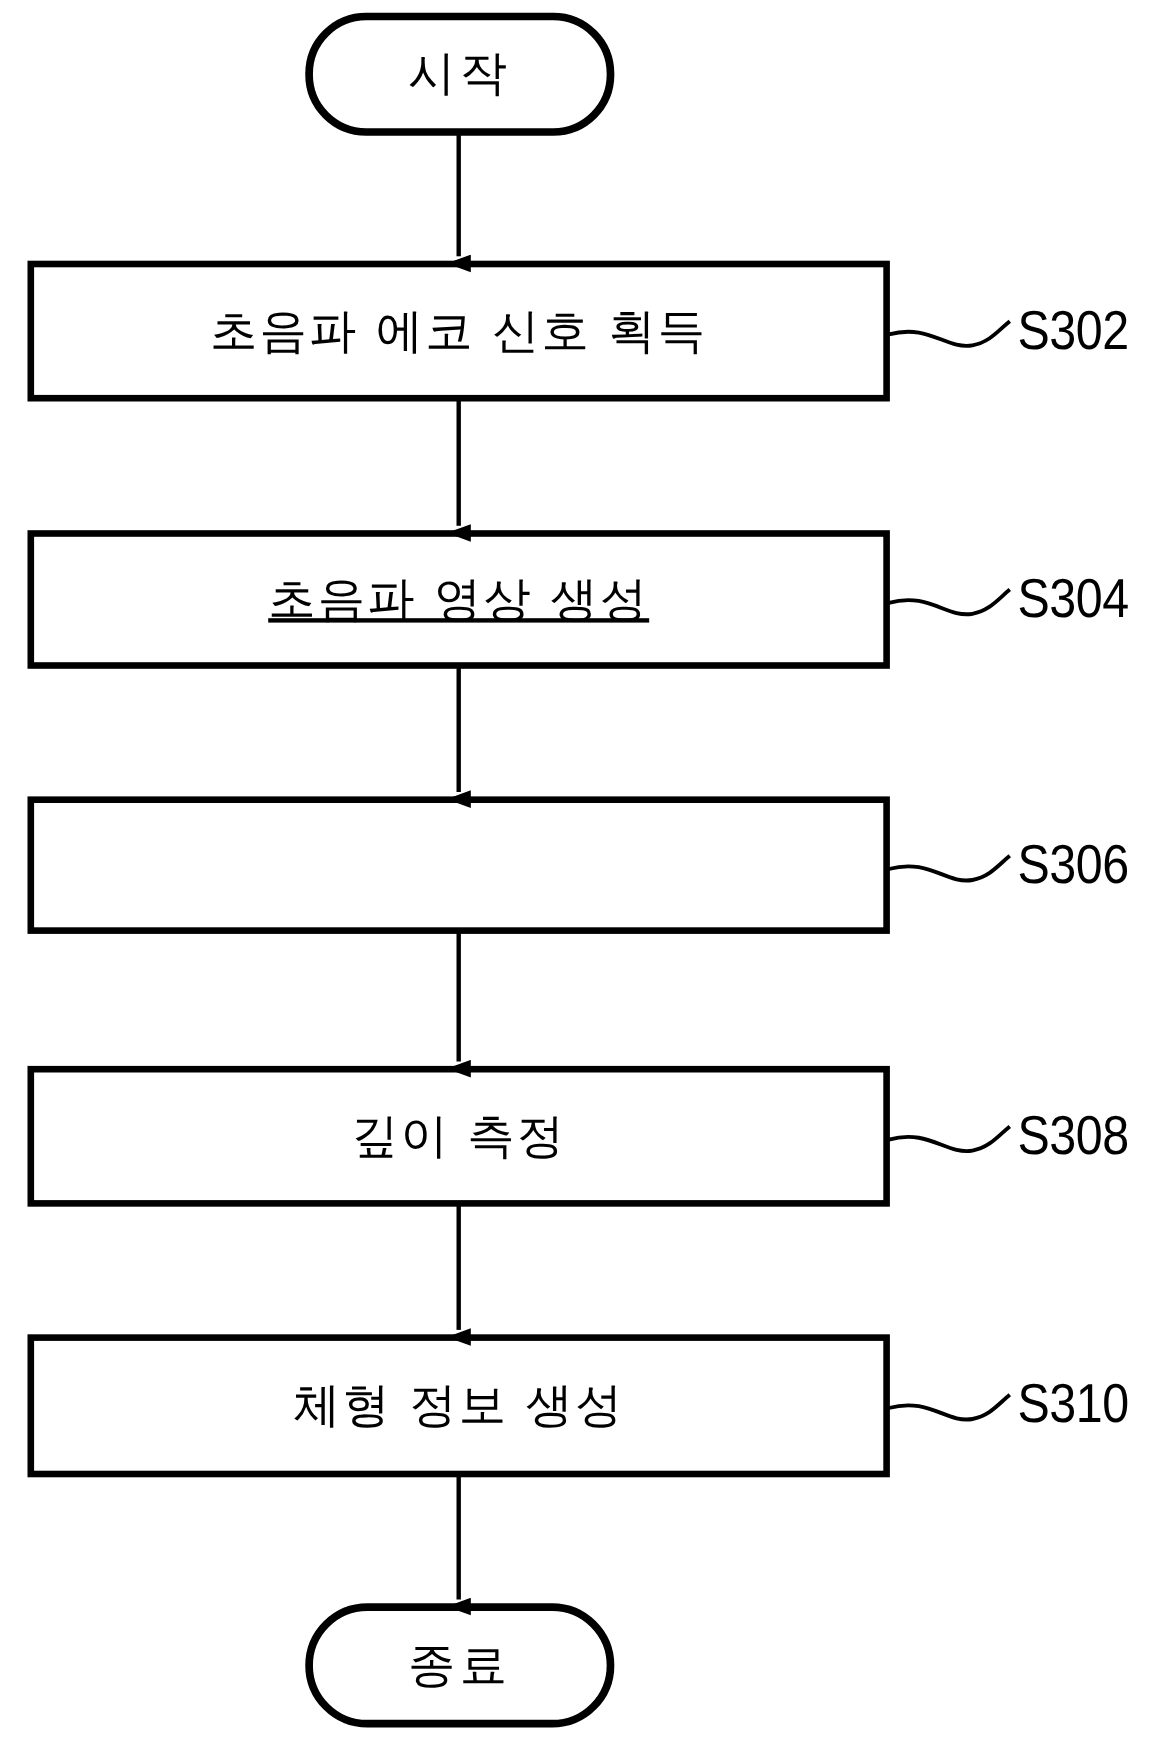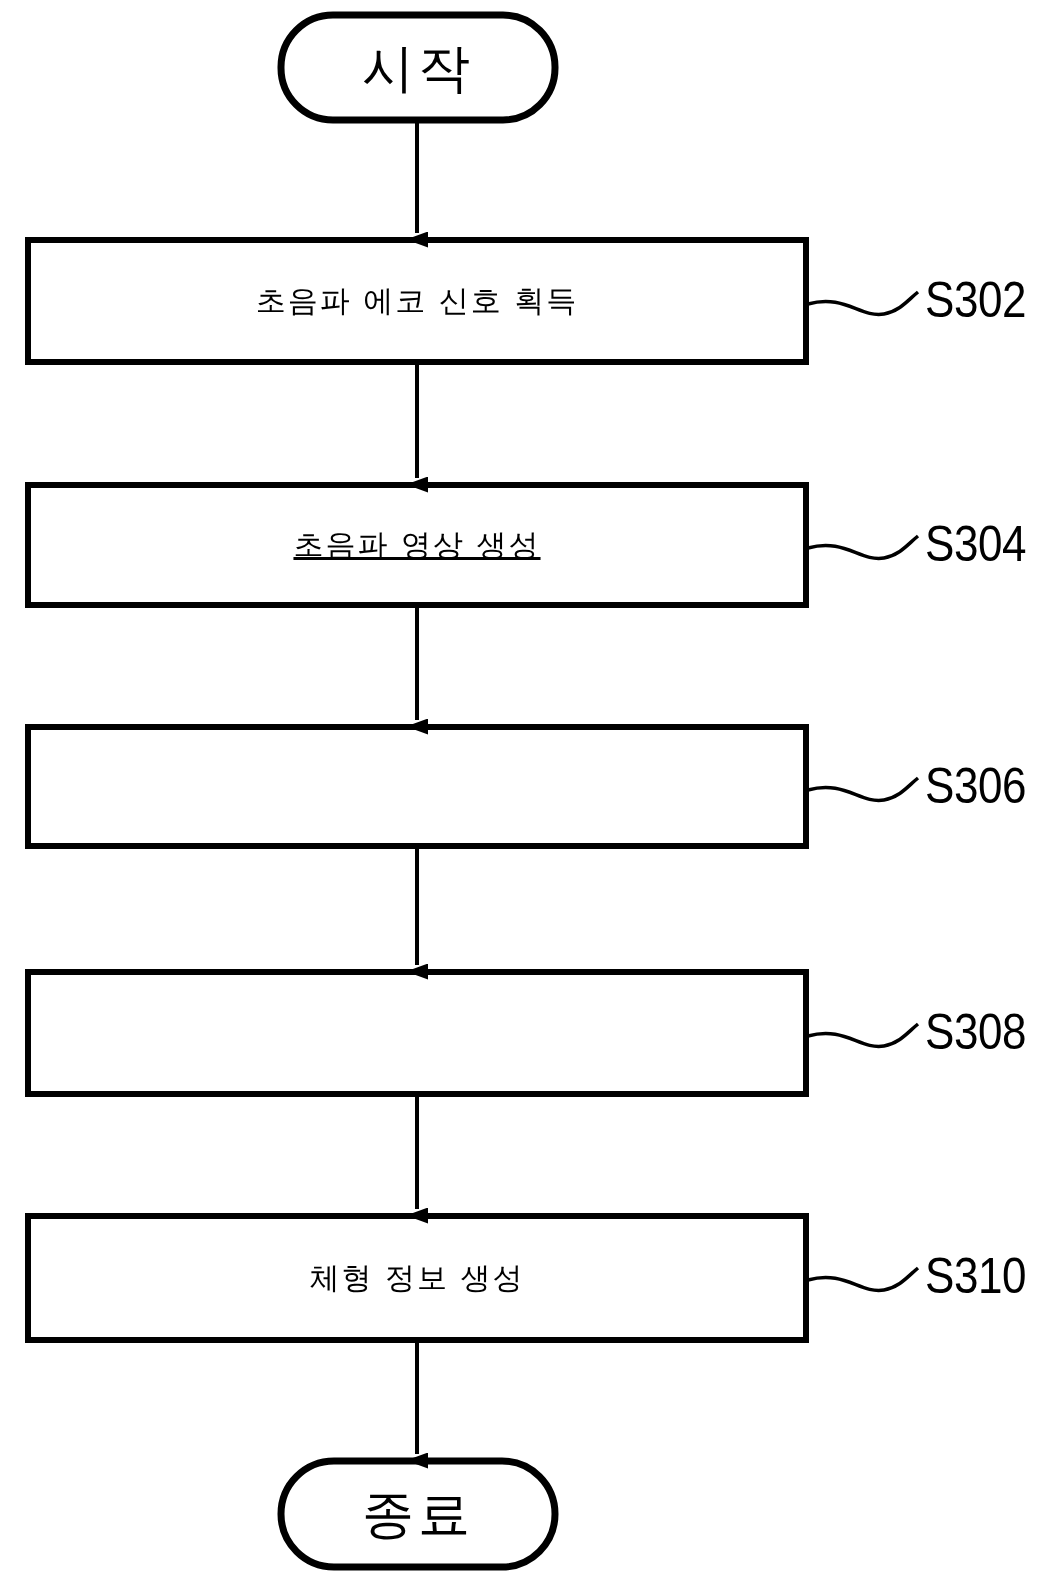--- a/index.html
+++ b/index.html
@@ -24,29 +24,29 @@
     width: 1045px;
     height: 1588px;
   }
   .node-text {
     position: absolute;
     display: flex;
     align-items: center;
     justify-content: center;
     color: #000000;
     font-family: "DejaVu Sans", "Liberation Sans", sans-serif;
-    font-size: 30px;
+    font-size: 43px;
     font-weight: 400;
     letter-spacing: 2px;
     white-space: nowrap;
     text-align: center;
     line-height: 1;
   }
   .terminal-text {
-    font-size: 52px;
+    font-size: 43px;
     letter-spacing: 4px;
   }
   .step-label {
     position: absolute;
     color: #000000;
     font-family: "Liberation Sans", "DejaVu Sans", sans-serif;
     font-size: 50px;
     font-weight: 400;
     letter-spacing: -0.5px;
     white-space: nowrap;
@@ -88,20 +88,21 @@
     <path d="M 808 548 C 845 538 860 562 884 558 C 900 555 908 544 918 536" fill="none" stroke="#000000" stroke-width="3.5"></path>
     <path d="M 808 790 C 845 780 860 804 884 800 C 900 797 908 786 918 778" fill="none" stroke="#000000" stroke-width="3.5"></path>
     <path d="M 808 1036 C 845 1026 860 1050 884 1046 C 900 1043 908 1032 918 1024" fill="none" stroke="#000000" stroke-width="3.5"></path>
     <path d="M 808 1280 C 845 1270 860 1294 884 1290 C 900 1287 908 1276 918 1268" fill="none" stroke="#000000" stroke-width="3.5"></path>
   </svg>
 
   <div class="node-text terminal-text" style="left:281px; top:15px; width:274px; height:105px;">시작</div>
 
   <div class="node-text" style="left:28px; top:240px; width:778px; height:122px;">초음파 에코 신호 획득</div>
   <div class="node-text" style="left:28px; top:485px; width:778px; height:120px;text-decoration:underline;">초음파 영상 생성</div>
+  <div class="node-text" style="left:28px; top:972px; width:778px; height:122px;">깊이 측정</div>
   <div class="node-text" style="left:28px; top:1216px; width:778px; height:124px;">체형 정보 생성</div>
 
   <div class="node-text terminal-text" style="left:281px; top:1461px; width:274px; height:106px;">종료</div>
 
   <div class="step-label" style="left:925px; top:275px;">S302</div>
   <div class="step-label" style="left:925px; top:519px;">S304</div>
   <div class="step-label" style="left:925px; top:761px;">S306</div>
   <div class="step-label" style="left:925px; top:1007px;">S308</div>
   <div class="step-label" style="left:925px; top:1251px;">S310</div>
 

